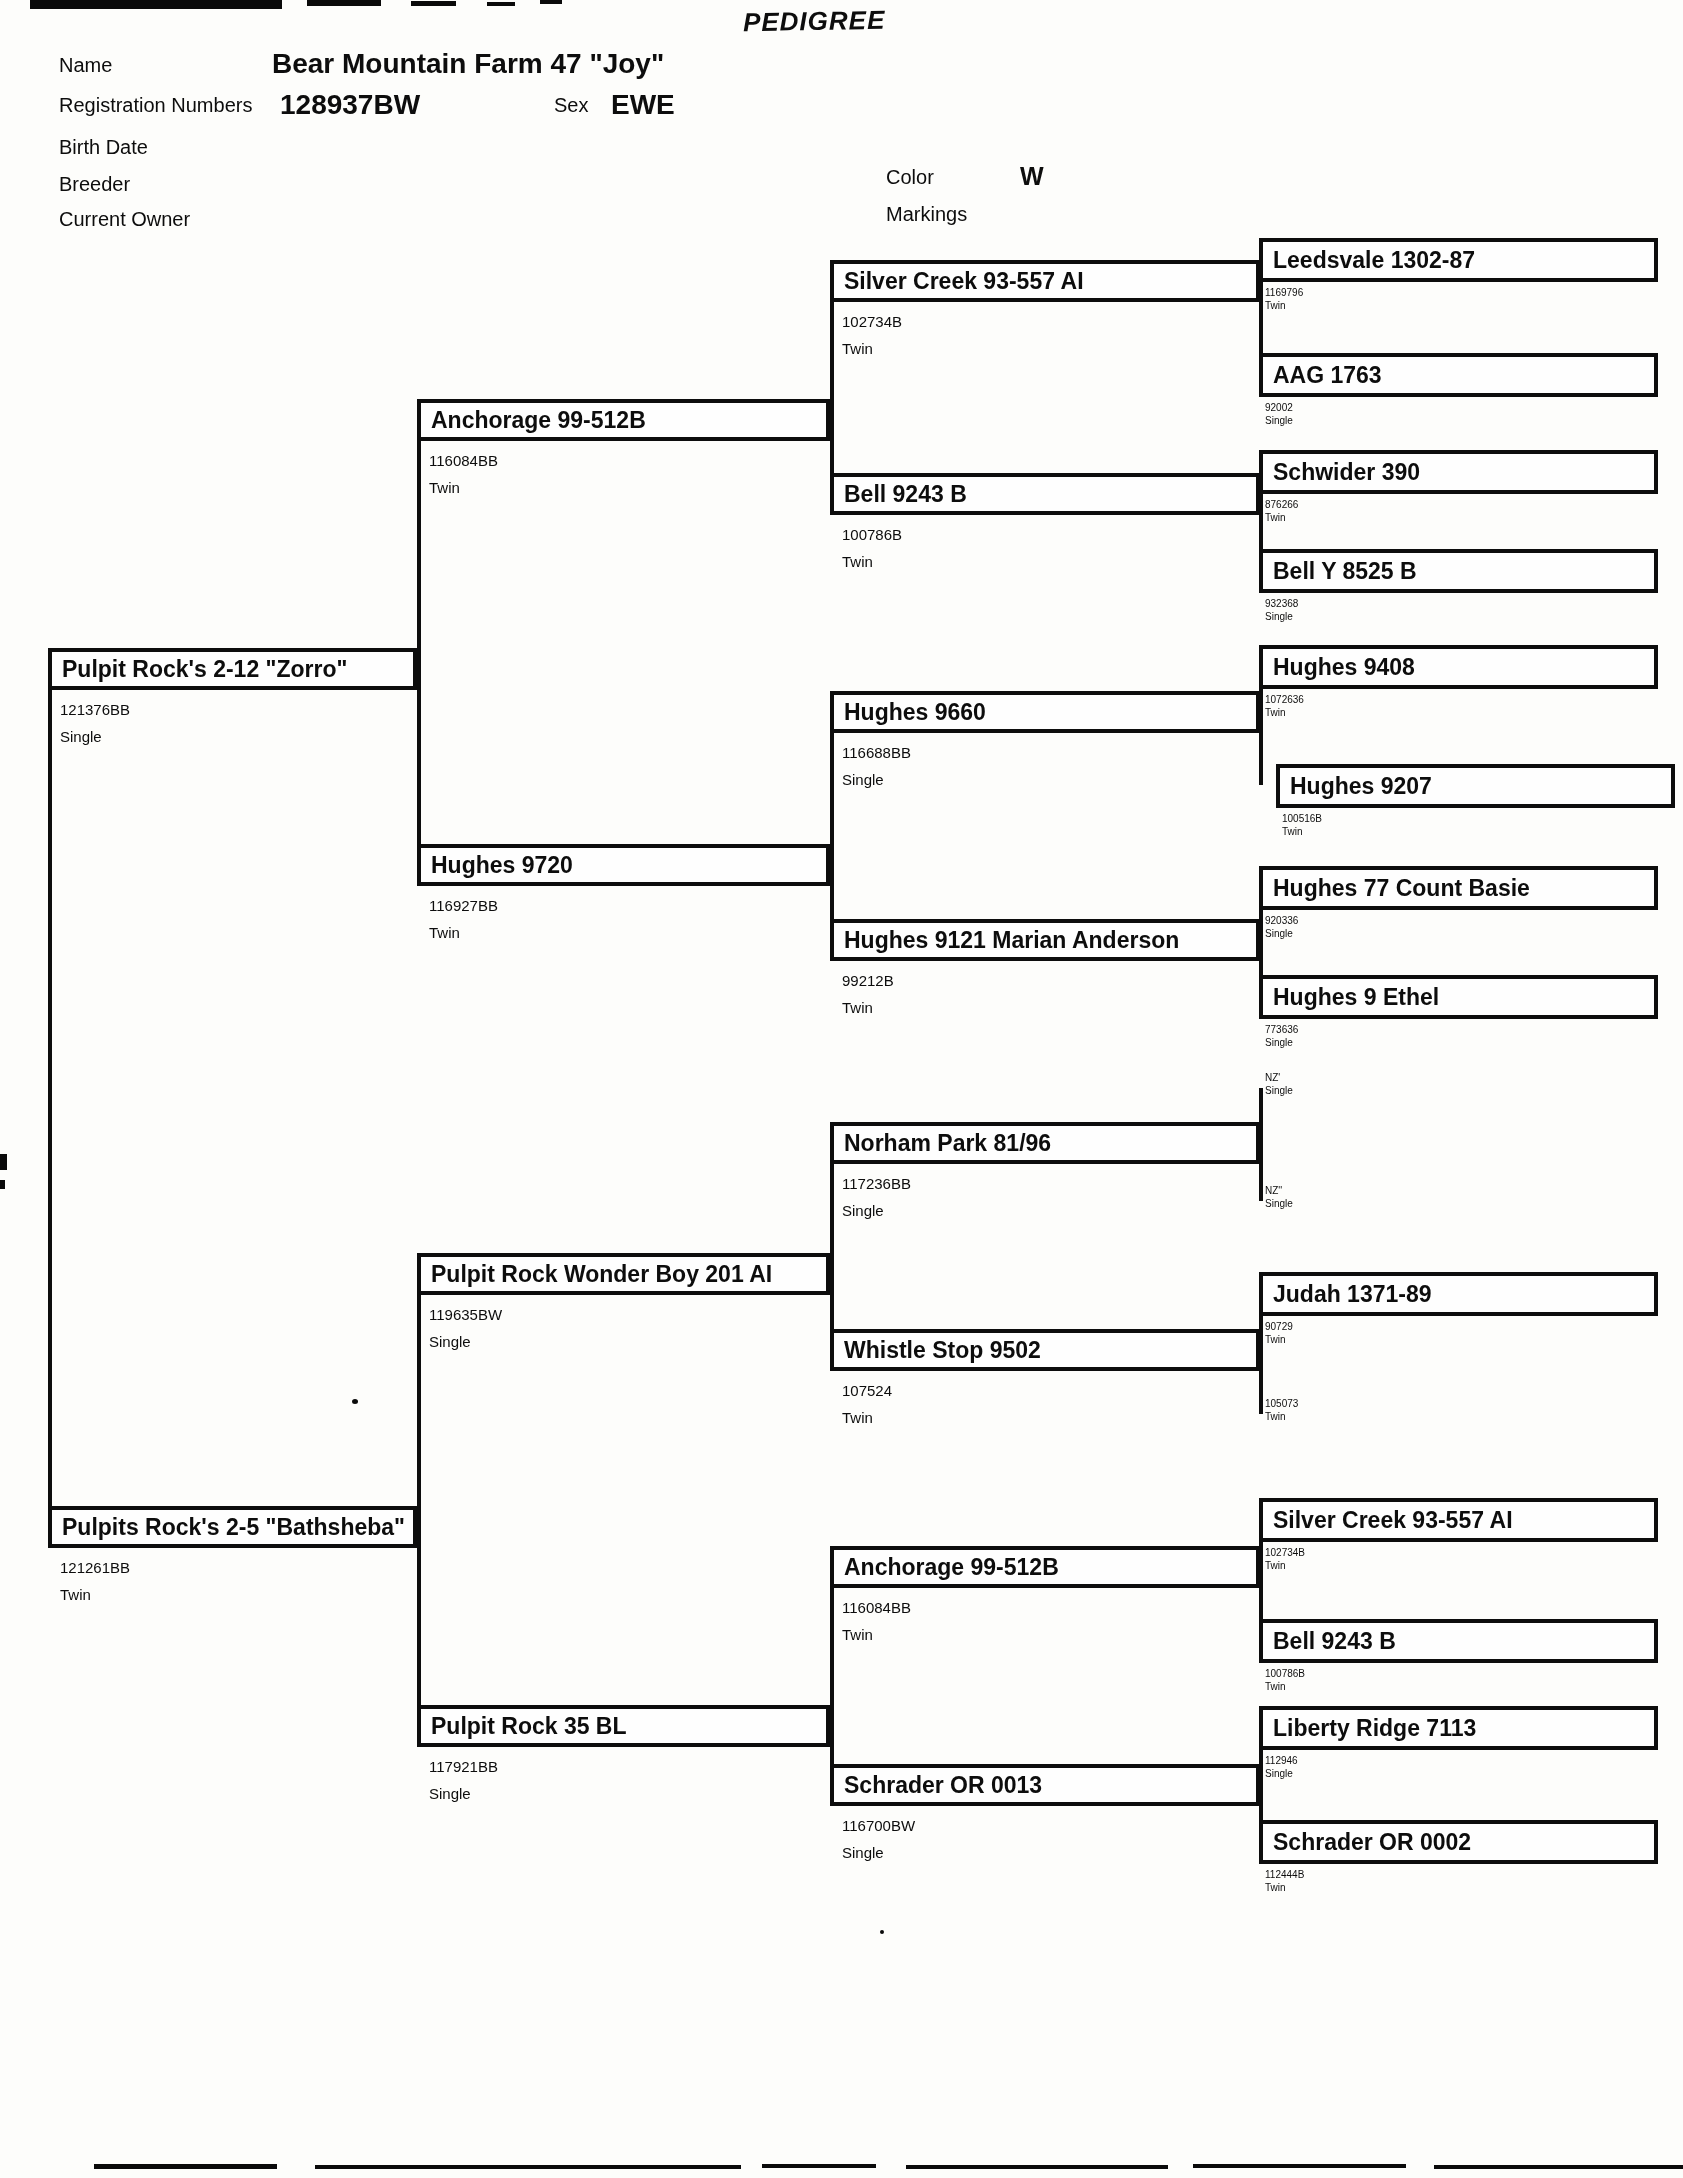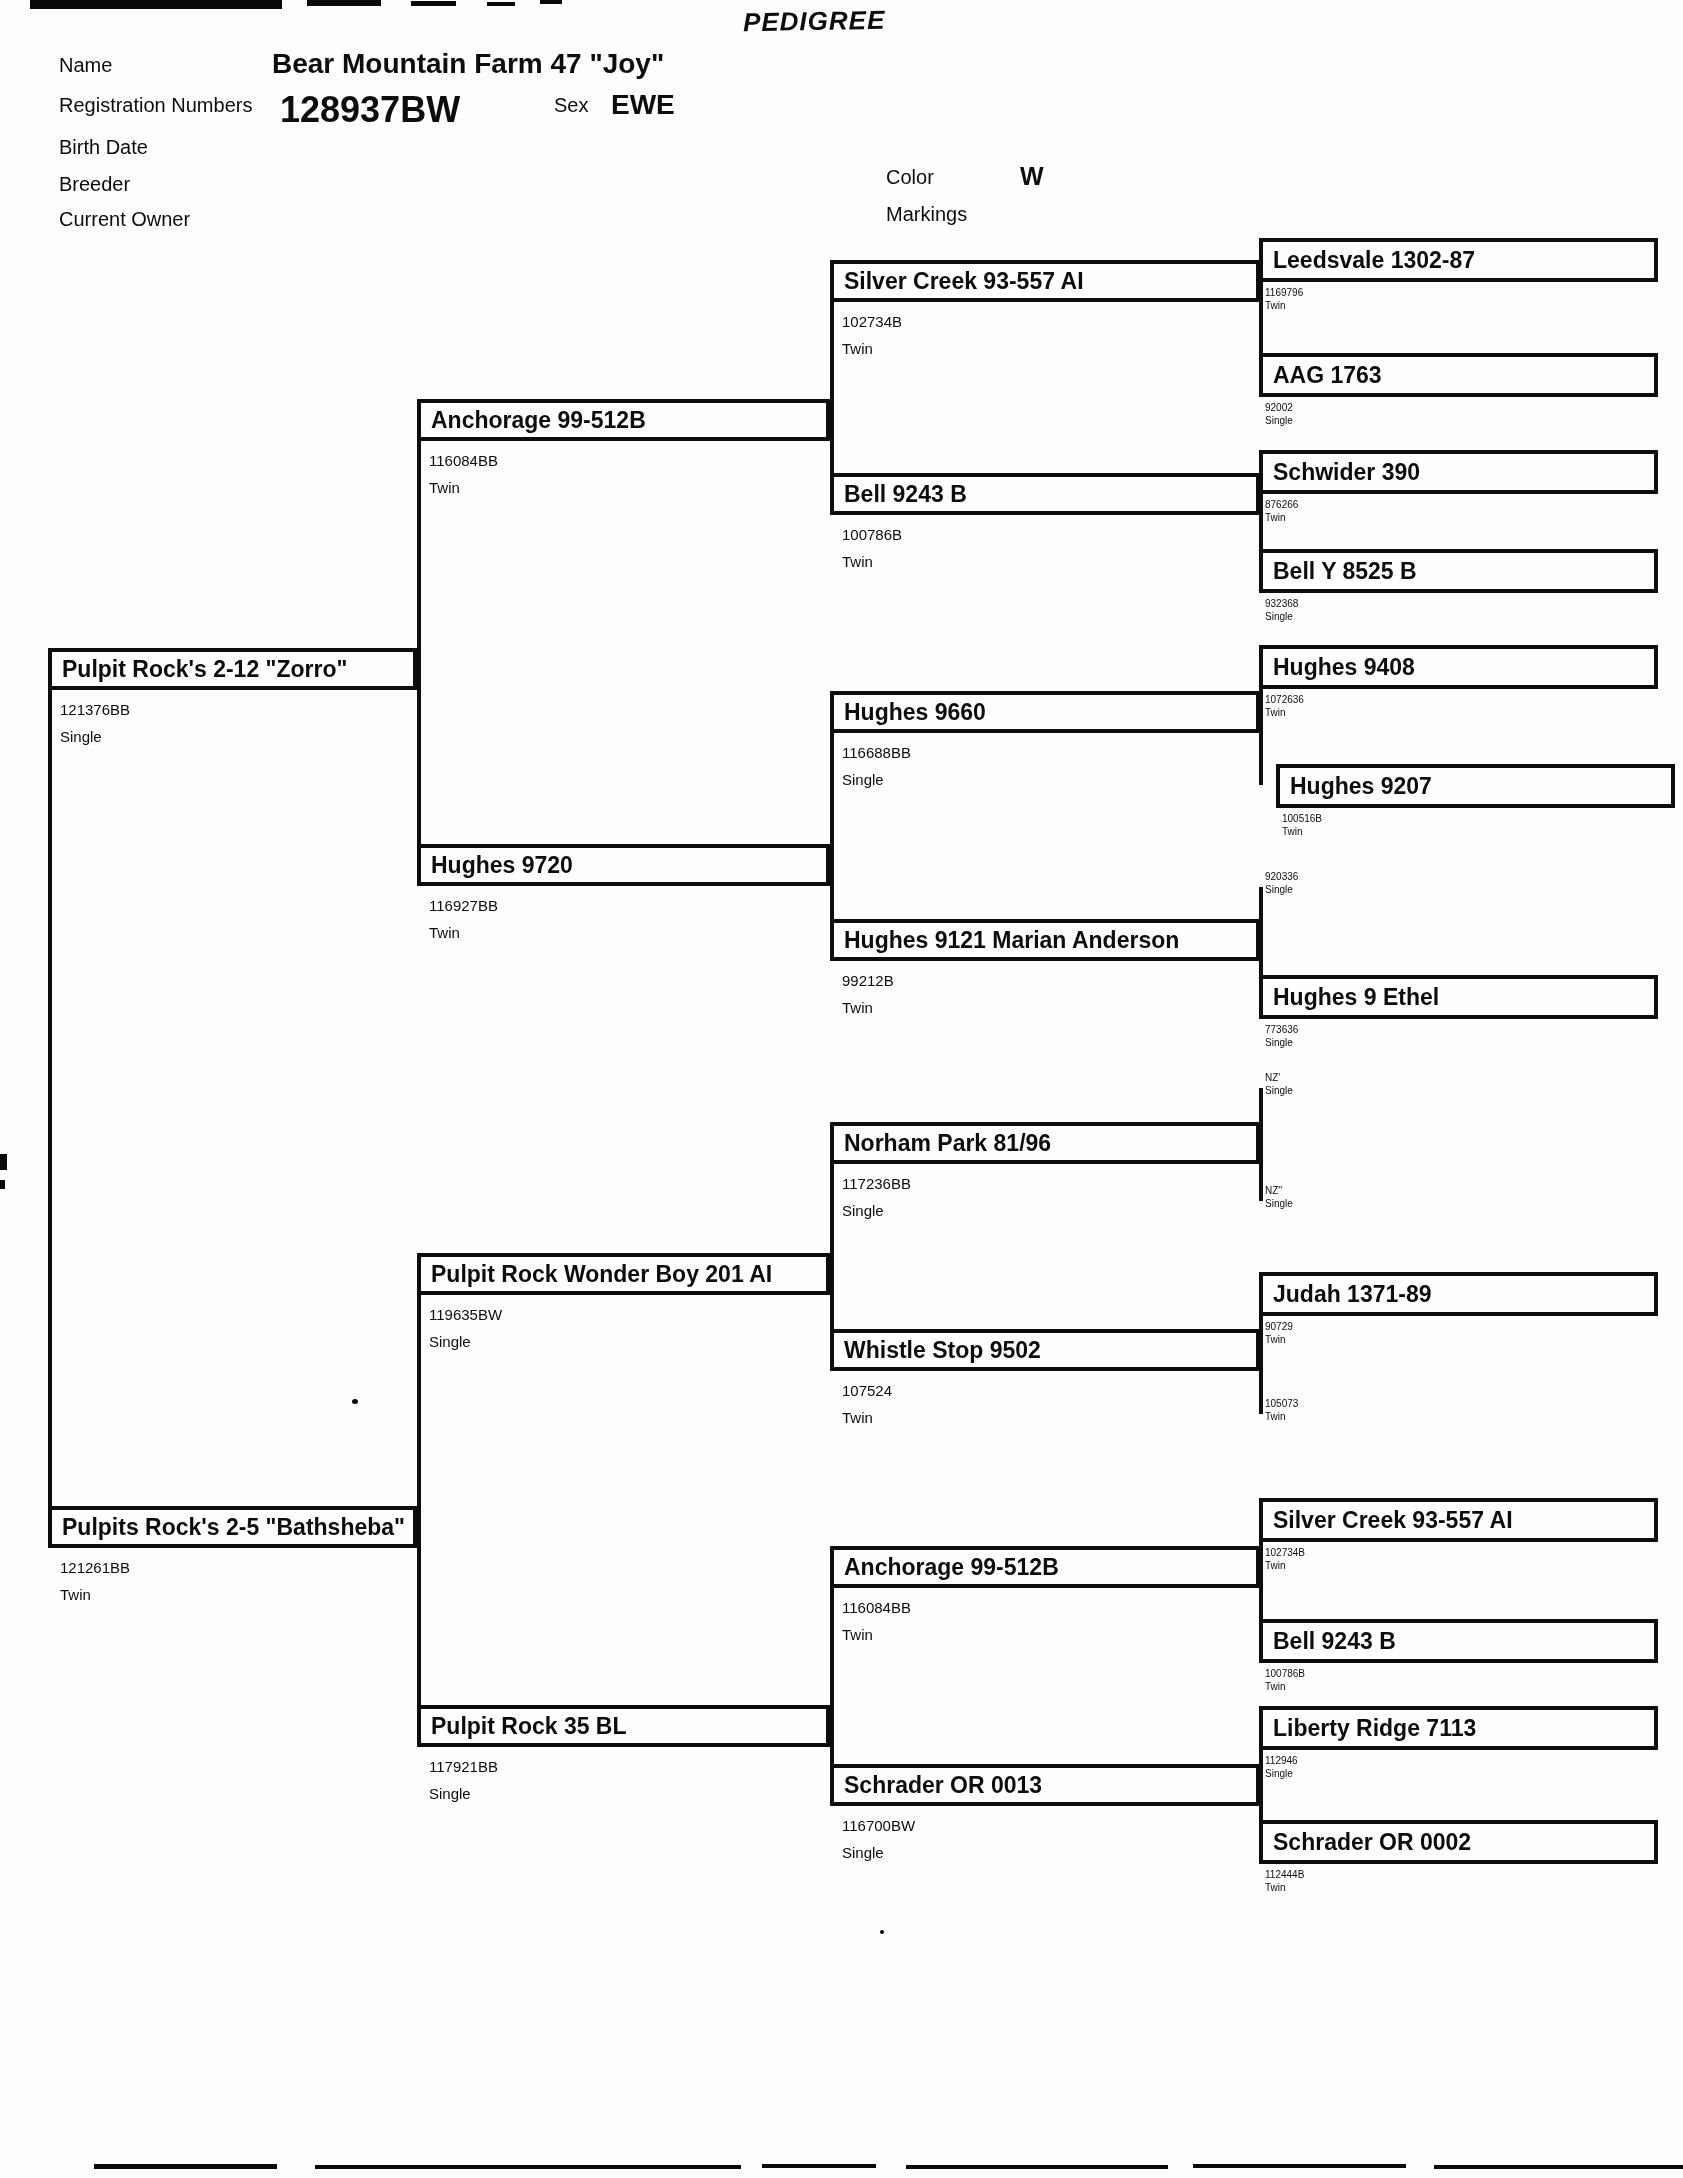--- a/index.html
+++ b/index.html
@@ -50,21 +50,21 @@
   <div class="artifact" style="left:906px;top:2165px;width:262px;height:4px"></div>
   <div class="artifact" style="left:1193px;top:2164px;width:213px;height:4px"></div>
   <div class="artifact" style="left:1434px;top:2165px;width:249px;height:4px"></div>
 
   <div class="title">PEDIGREE</div>
 
   <div class="lbl" style="left:59px;top:54px">Name</div>
   <div class="val" style="left:272px;top:48px;font-size:28px">Bear Mountain Farm 47 "Joy"</div>
 
   <div class="lbl" style="left:59px;top:94px">Registration Numbers</div>
-  <div class="val" style="left:280px;top:89px;font-size:36px">128937BW</div>
+  <div class="val" style="left:280px;top:89px;font-size:28px">128937BW</div>
 
   <div class="lbl" style="left:554px;top:94px">Sex</div>
   <div class="val" style="left:611px;top:89px;font-size:28px">EWE</div>
 
   <div class="lbl" style="left:59px;top:136px">Birth Date</div>
   <div class="lbl" style="left:59px;top:173px">Breeder</div>
   <div class="lbl" style="left:59px;top:208px">Current Owner</div>
 
   <div class="lbl" style="left:886px;top:166px">Color</div>
   <div class="val" style="left:1020px;top:162px;font-size:25px">W</div>
@@ -263,20 +263,23 @@
   <div class="node g4" style="left:1276px;top:764px;width:399px">
     <div class="nbox">
         <span class="nname">Hughes 9207</span>
       </div>
     <div class="nmeta">
         <div>100516B</div>
         <div>Twin</div>
       </div>
   </div>
   <div class="node g4" style="left:1259px;top:866px;width:399px">
+    <div class="nbox">
+        <span class="nname">Hughes 77 Count Basie</span>
+      </div>
     <div class="nmeta">
         <div>920336</div>
         <div>Single</div>
       </div>
   </div>
   <div class="node g4" style="left:1259px;top:975px;width:399px">
     <div class="nbox">
         <span class="nname">Hughes 9 Ethel</span>
       </div>
     <div class="nmeta">

